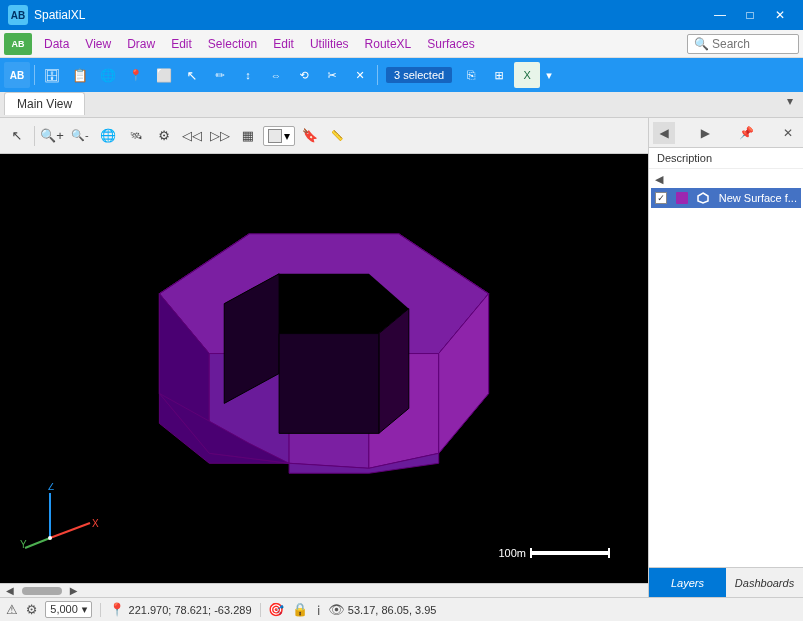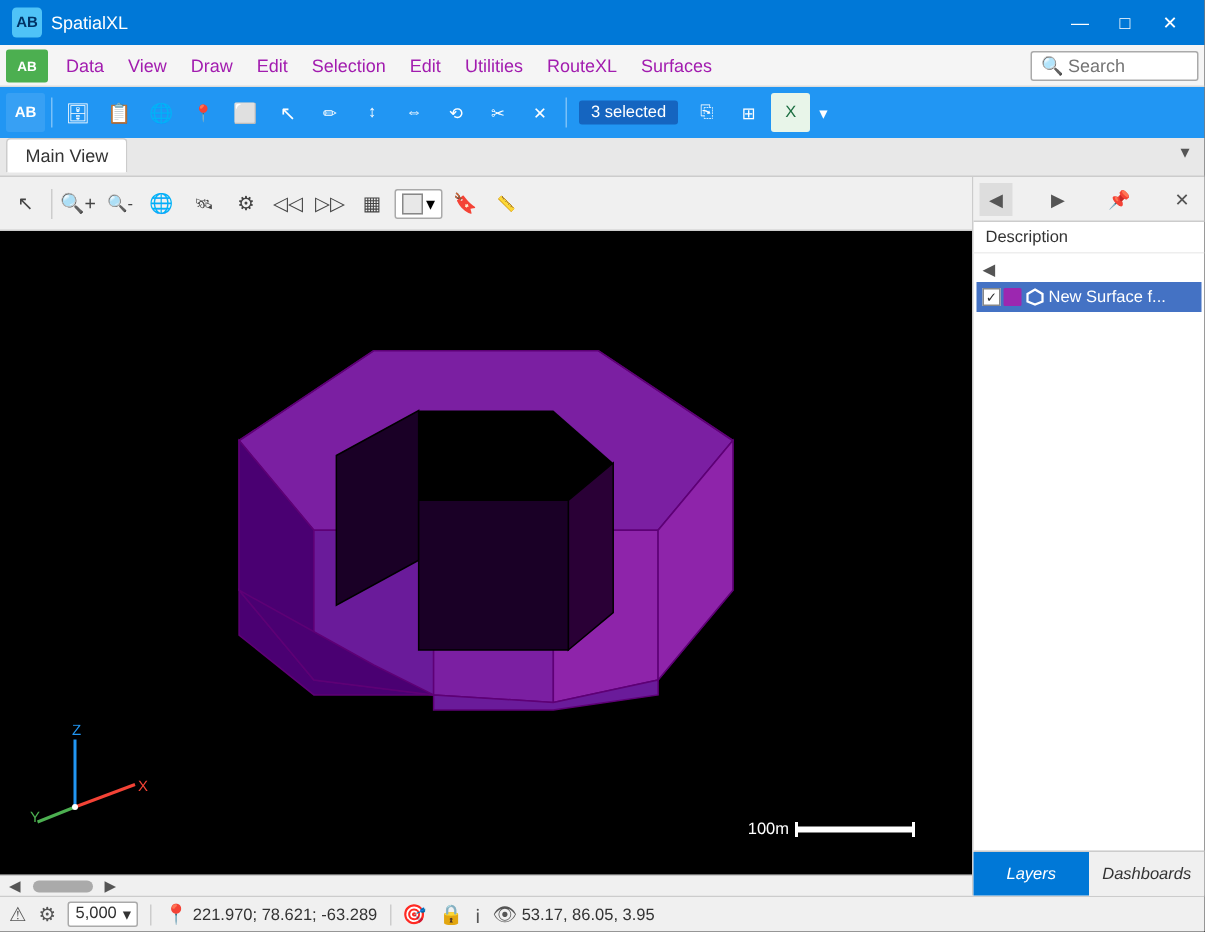--- a/index.html
+++ b/index.html
@@ -217,21 +217,21 @@
     }
 
     .layer-item {
       display: flex;
       align-items: center;
       padding: 3px 4px;
       font-size: 11px;
       cursor: pointer;
       gap: 2px;
     }
-    .layer-item.highlighted { background: #4472C4; color: white; }
+    .layer-item.highlighted { background: #4472C4; color: white; justify-content: space-between; }
 
     .layer-checkbox {
       width: 12px; height: 12px; border: 1px solid #888;
       display: flex; align-items: center; justify-content: center;
       font-size: 9px; background: white; flex-shrink: 0;
     }
     .layer-checkbox.checked::after { content: '✓'; color: #333; }
     .layer-label { font-size: 11px; white-space: nowrap; overflow: hidden; text-overflow: ellipsis; }
 
     #panel-tabs {

